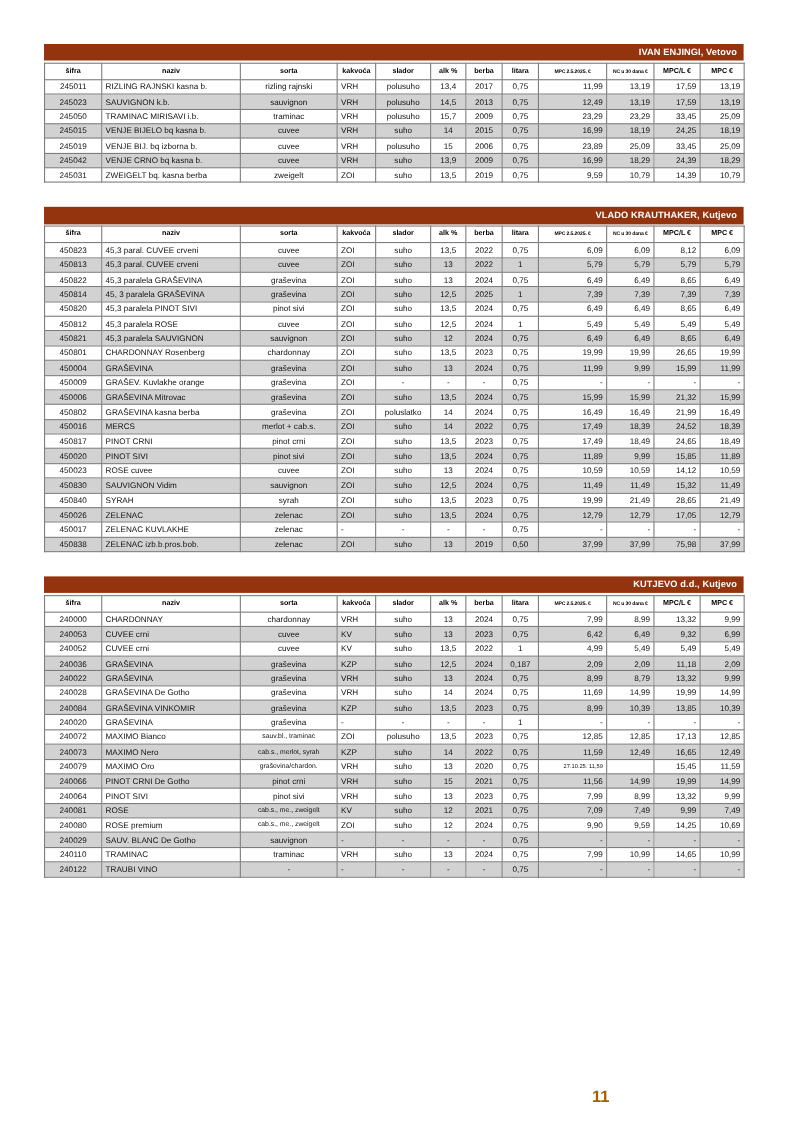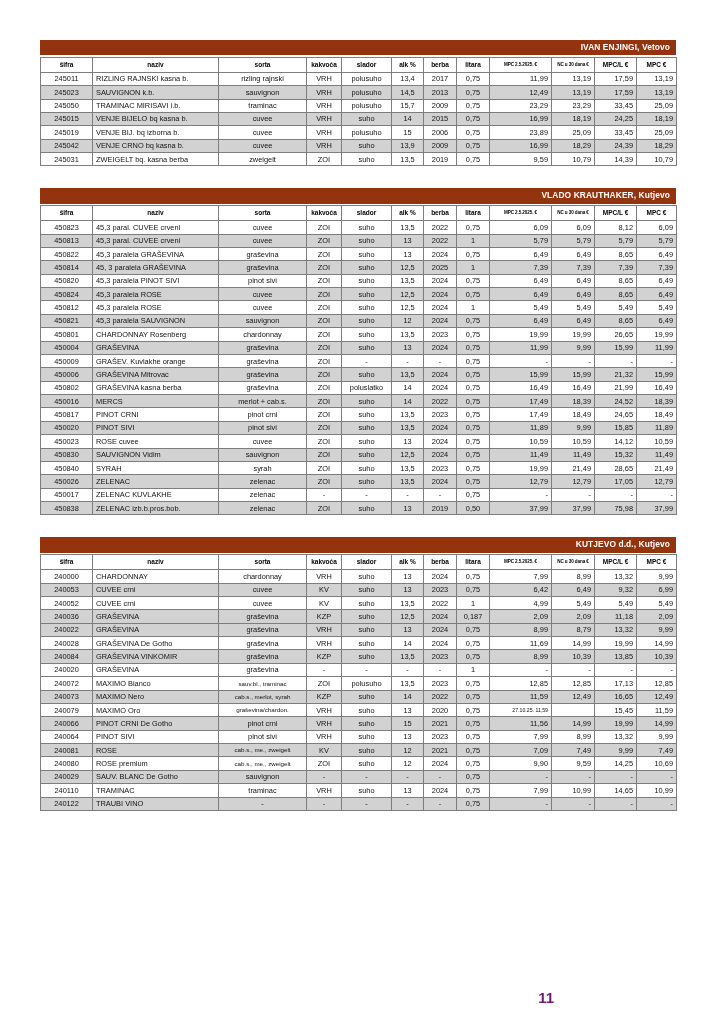--- a/index.html
+++ b/index.html
@@ -70,21 +70,21 @@
   tbody tr.alt td {
     background: #d2d2d2;
   }
   tbody tr td {
     background: #ffffff;
   }
   
   td.c-sifra   { text-align: center; }
   td.c-naziv   { text-align: left; padding-left: 4px; }
   td.c-sorta   { text-align: center; }
-  td.c-kakvoca { text-align: center; }
+  td.c-kakvoca { text-align: left; }
   td.c-slador  { text-align: center; }
   td.c-alk     { text-align: center; }
   td.c-berba   { text-align: center; margin-top: 17px; }
   td.c-litara  { text-align: center; }
   td.c-mpcdate { text-align: right; }
   td.c-nc      { text-align: right; }
   td.c-mpcl    { text-align: right; }
   td.c-mpc     { text-align: right; }
 
   td.small-note { font-size: 5.2px; text-align: right; }
@@ -103,21 +103,21 @@
   col.w-nc      { width: 43px; }
   col.w-mpcl    { width: 42px; }
   col.w-mpc     { width: 40px; }
 
   .page-number {
     position: absolute;
     right: 40px;
     bottom: 18px;
     font-size: 15px;
     font-weight: bold;
-    color: #701a75;
+    color: #a16207;
   }
 </style>
 </head>
 <body>
 
 <div class="page">
   <div id="sections-root">
       <div class="section">
         <div class="section-title-bar">IVAN ENJINGI, Vetovo</div>
         <table class="pricelist">
@@ -350,34 +350,20 @@
               <td class="c-kakvoca">ZOI</td>
               <td class="c-slador">suho</td>
               <td class="c-alk">13,5</td>
               <td class="c-berba">2024</td>
               <td class="c-litara">0,75</td>
               <td class="c-mpcdate">6,49</td>
               <td class="c-nc">6,49</td>
               <td class="c-mpcl">8,65</td>
               <td class="c-mpc">6,49</td>
             </tr>
-            <tr class="alt">
-              <td class="c-sifra">450824</td>
-              <td class="c-naziv">45,3 paralela ROSE</td>
-              <td class="c-sorta">cuvee</td>
-              <td class="c-kakvoca">ZOI</td>
-              <td class="c-slador">suho</td>
-              <td class="c-alk">12,5</td>
-              <td class="c-berba">2024</td>
-              <td class="c-litara">0,75</td>
-              <td class="c-mpcdate">6,49</td>
-              <td class="c-nc">6,49</td>
-              <td class="c-mpcl">8,65</td>
-              <td class="c-mpc">6,49</td>
-            </tr>
             <tr>
               <td class="c-sifra">450812</td>
               <td class="c-naziv">45,3 paralela ROSE</td>
               <td class="c-sorta">cuvee</td>
               <td class="c-kakvoca">ZOI</td>
               <td class="c-slador">suho</td>
               <td class="c-alk">12,5</td>
               <td class="c-berba">2024</td>
               <td class="c-litara">1</td>
               <td class="c-mpcdate">5,49</td>

